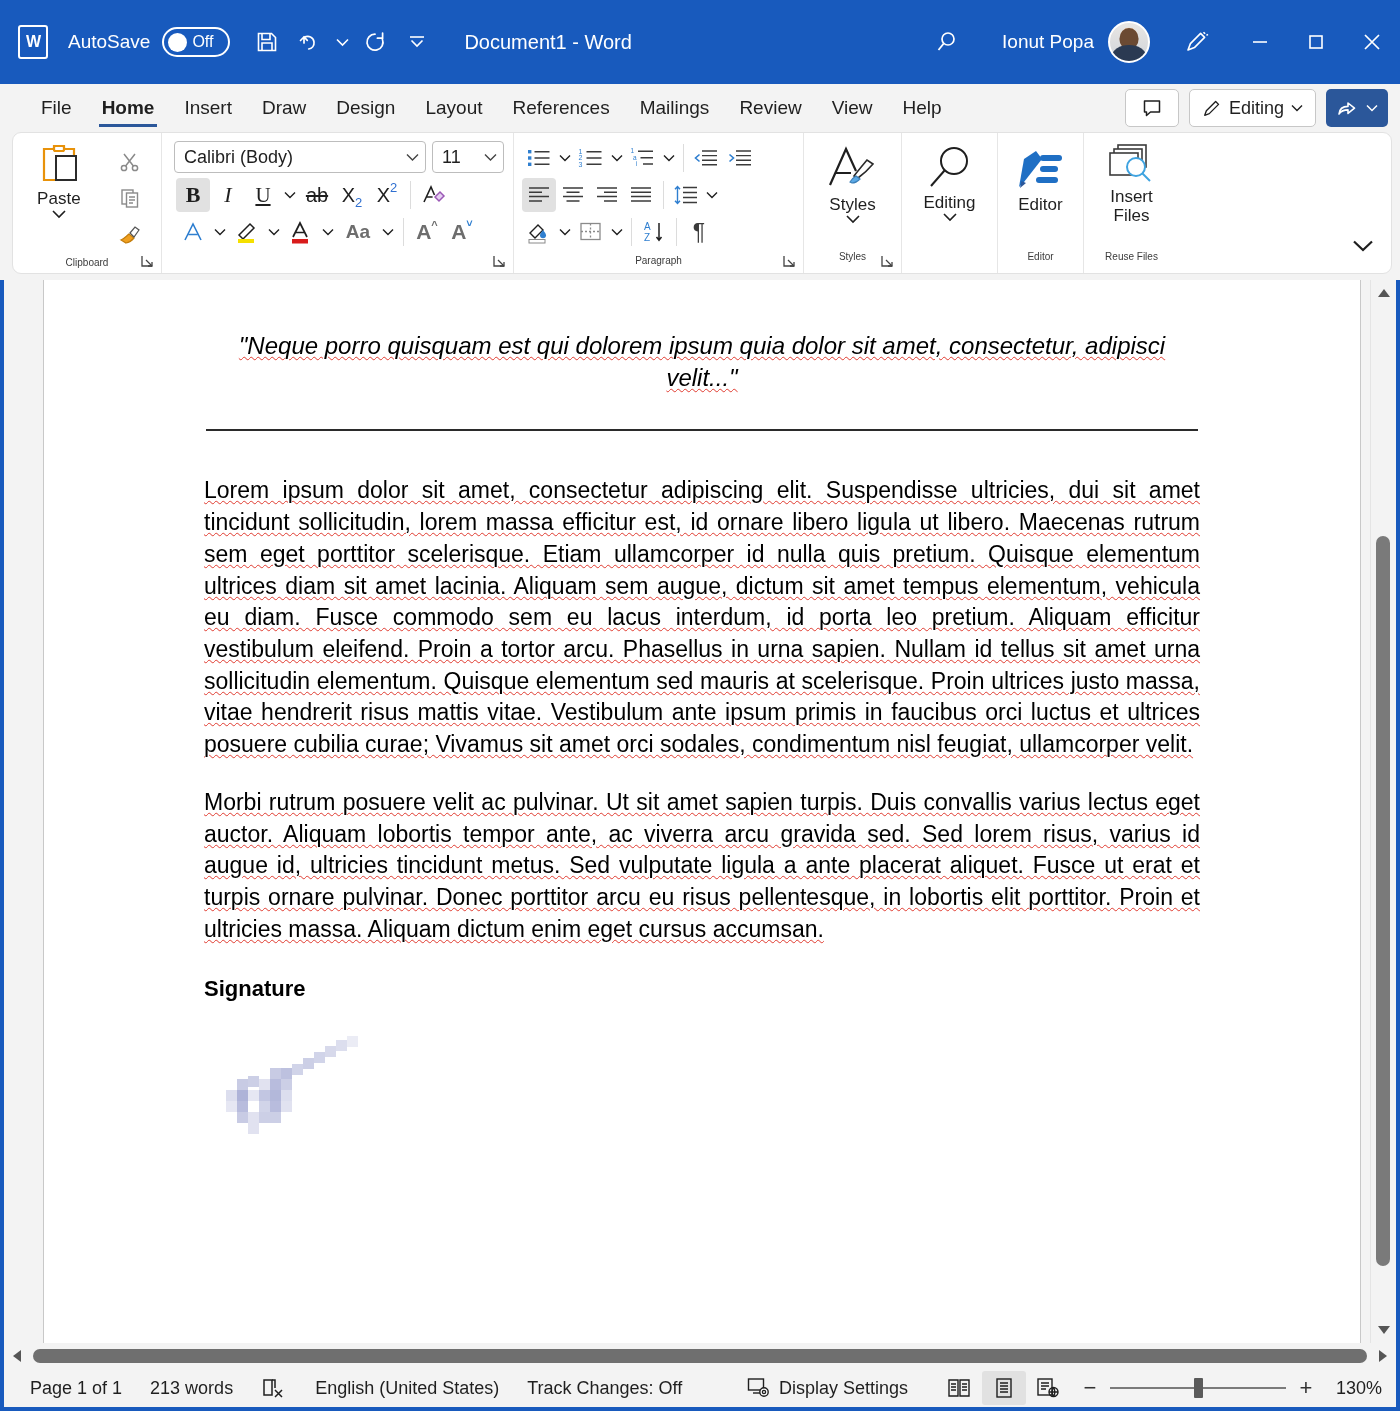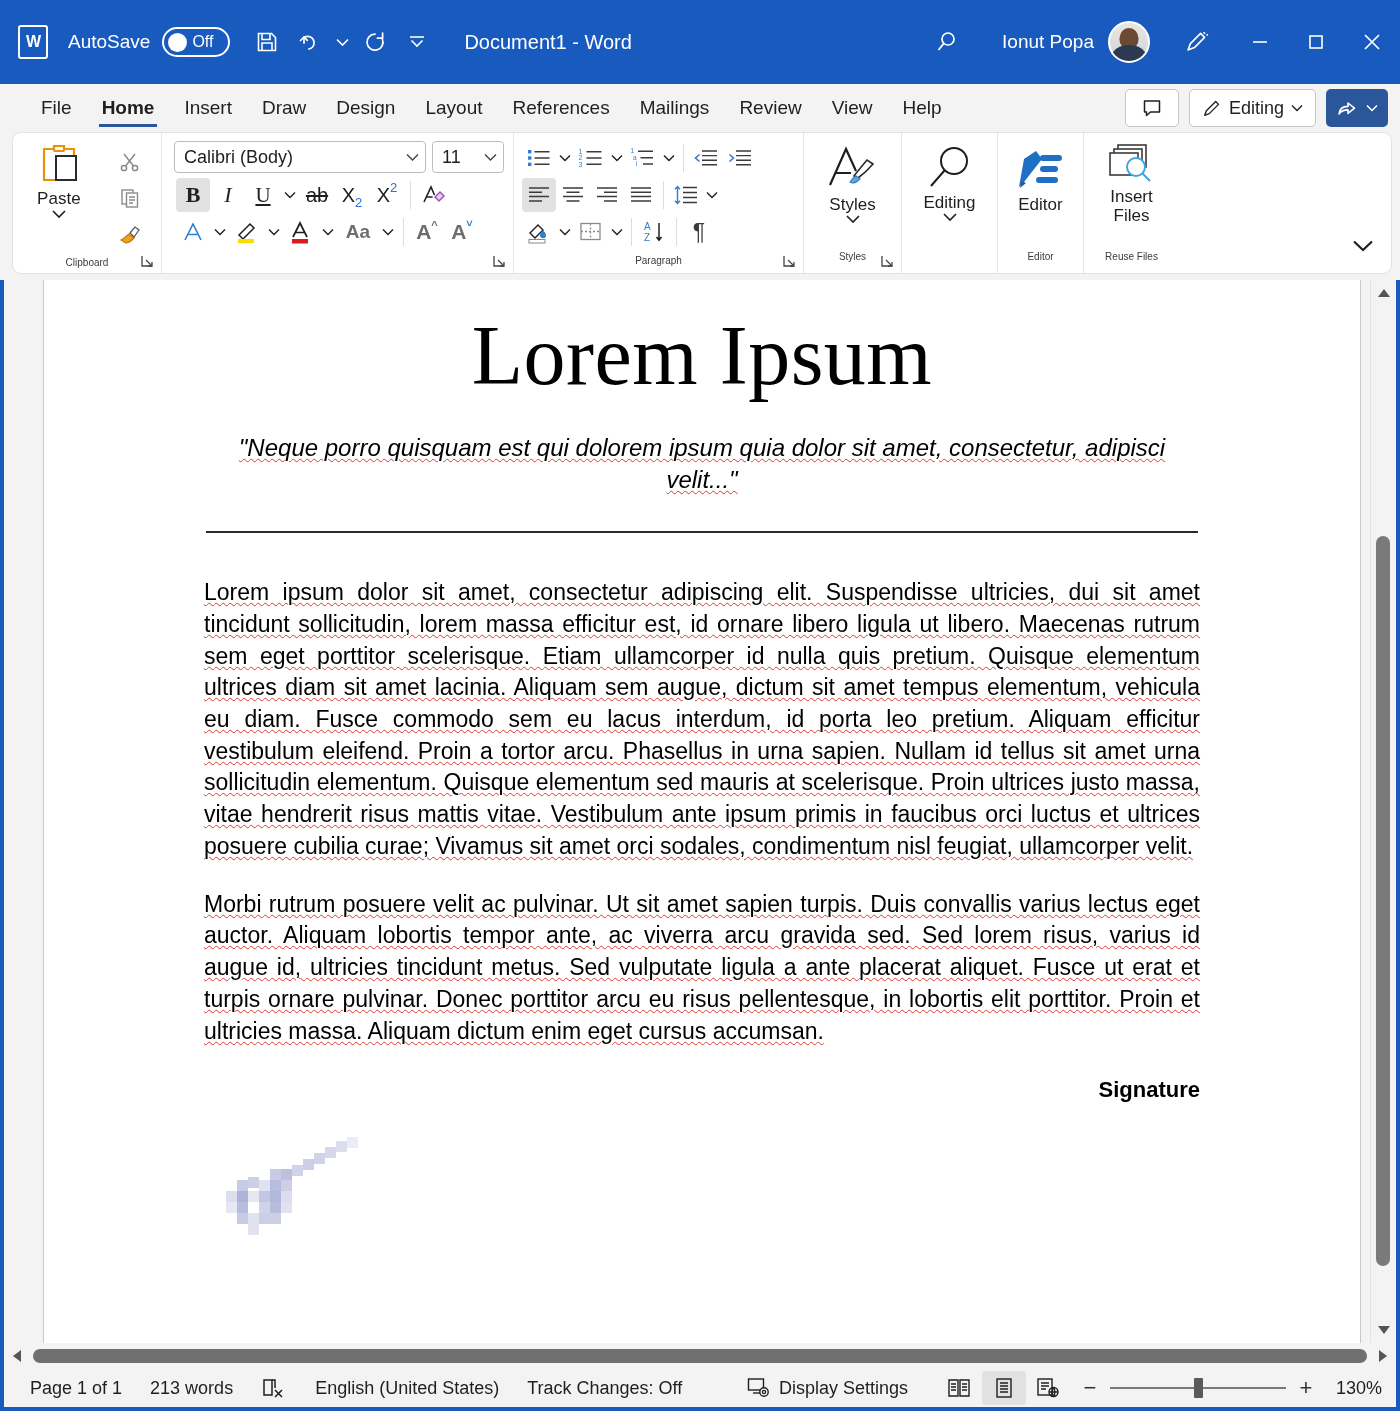--- a/index.html
+++ b/index.html
@@ -257,21 +257,20 @@
   }
   .para {
     font-size: 23px; line-height: 1.38; color: #000;
     text-align: justify;
     margin-top: 44px;
   }
   .para.p2 { margin-top: 26px; }
   .sig-h {
     font-size: 22px; font-weight: bold; color:#000;
     margin-top: 30px;
-    text-align: right;
   }
   .sig-img {
     width: 200px; height: 118px; margin-top: 22px; margin-left: 8px;
     position: relative;
   }
 
   
   .vscroll {
     width: 26px; background: #f3f3f3;
     border-left: 1px solid #e4e4e4;
@@ -891,21 +890,20 @@
     <div class="ribbon-collapse">
       <svg width="22" height="13" viewBox="0 0 22 13" fill="none" stroke="#1f1f1f" stroke-width="2.2">
           <path d="M2 2.5 11 11 20 2.5"></path>
         </svg>
     </div>
   </div>
 
   <div class="docarea">
     <div class="doc-scroll">
       <div class="page">
-        <div class="doc-title-h">Lorem Ipsum</div>
         <div class="doc-sub">
           <span class="sq">"Neque porro quisquam est qui dolorem ipsum quia dolor sit amet, consectetur, adipisci velit..."</span>
         </div>
         <hr class="hr-rule">
         <div class="para sq">Lorem ipsum dolor sit amet, consectetur adipiscing elit. Suspendisse ultricies, dui sit amet tincidunt sollicitudin, lorem massa efficitur est, id ornare libero ligula ut libero. Maecenas rutrum sem eget porttitor scelerisque. Etiam ullamcorper id nulla quis pretium. Quisque elementum ultrices diam sit amet lacinia. Aliquam sem augue, dictum sit amet tempus elementum, vehicula eu diam. Fusce commodo sem eu lacus interdum, id porta leo pretium. Aliquam efficitur vestibulum eleifend. Proin a tortor arcu. Phasellus in urna sapien. Nullam id tellus sit amet urna sollicitudin elementum. Quisque elementum sed mauris at scelerisque. Proin ultrices justo massa, vitae hendrerit risus mattis vitae. Vestibulum ante ipsum primis in faucibus orci luctus et ultrices posuere cubilia curae; Vivamus sit amet orci sodales, condimentum nisl feugiat, ullamcorper velit.</div>
         <div class="para p2 sq">Morbi rutrum posuere velit ac pulvinar. Ut sit amet sapien turpis. Duis convallis varius lectus eget auctor. Aliquam lobortis tempor ante, ac viverra arcu gravida sed. Sed lorem risus, varius id augue id, ultricies tincidunt metus. Sed vulputate ligula a ante placerat aliquet. Fusce ut erat et turpis ornare pulvinar. Donec porttitor arcu eu risus pellentesque, in lobortis elit porttitor. Proin et ultricies massa. Aliquam dictum enim eget cursus accumsan.</div>
         <div class="sig-h">Signature</div>
         <div class="sig-img">
           <svg width="200" height="118" viewBox="0 0 200 118" style="image-rendering:pixelated;">
             <g fill="#9aa0ce">

